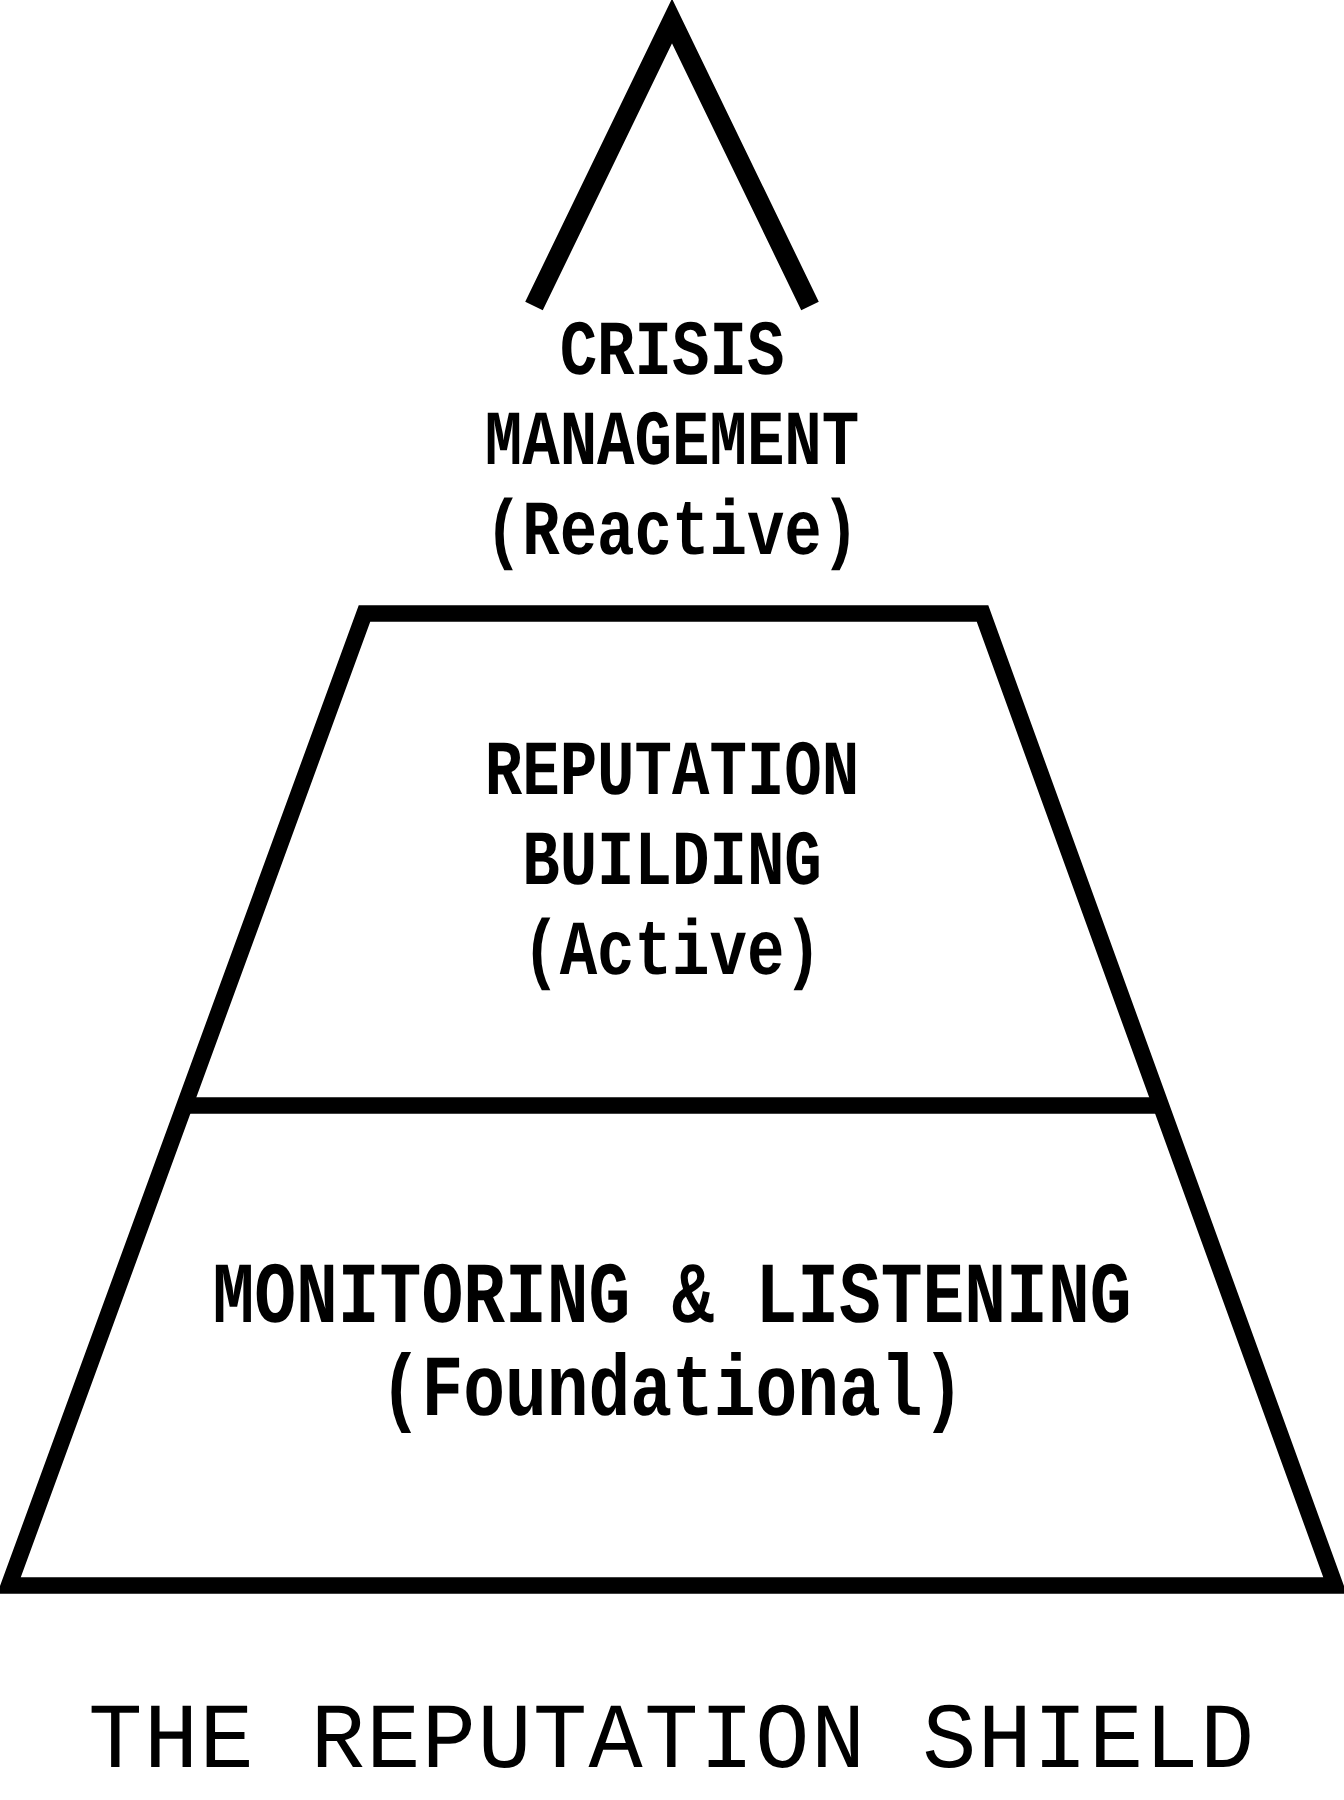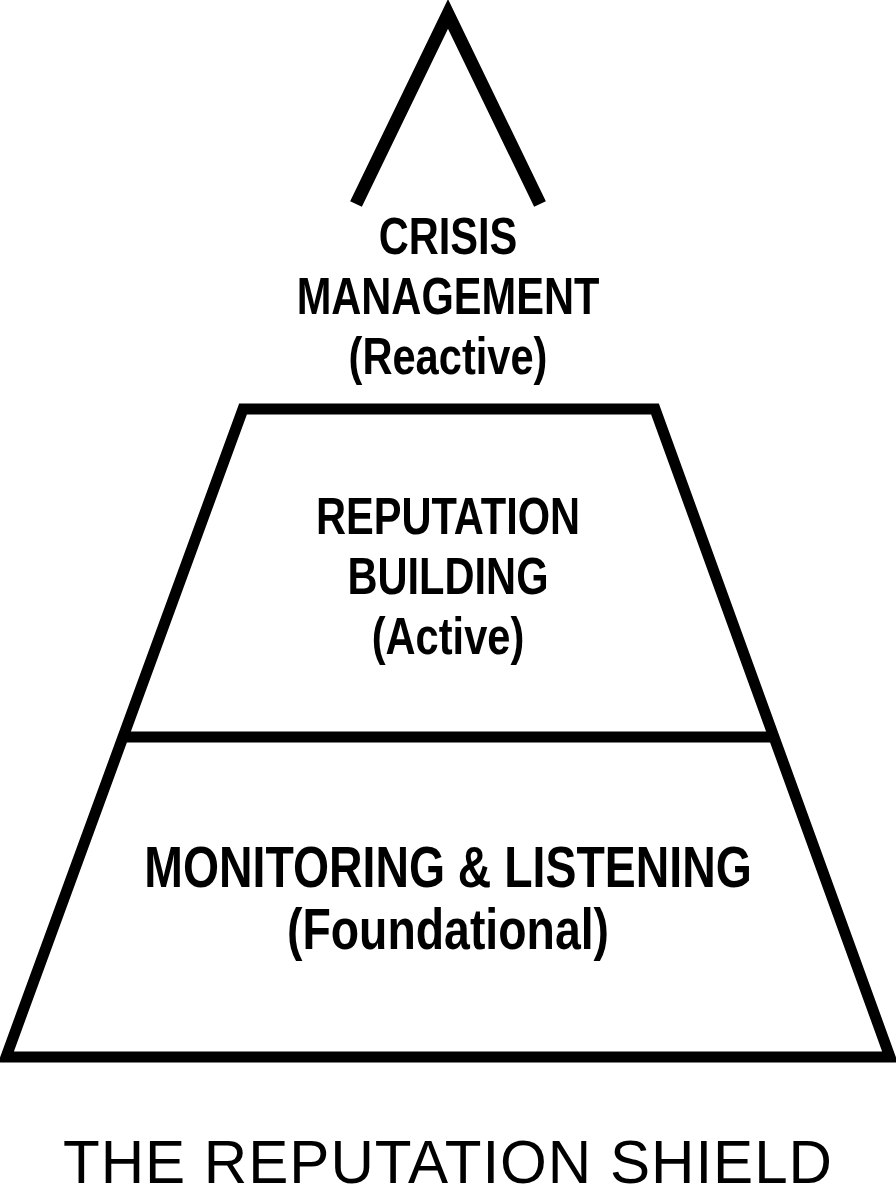--- a/index.html
+++ b/index.html
@@ -6,21 +6,21 @@
   html, body { margin: 0; padding: 0; }
   body {
     width: 896px; height: 1200px;
     background: var(--bg);
     overflow: hidden;
   }
   .canvas {
     position: relative;
     width: 896px; height: 1200px;
     color: var(--ink);
-    font-family: Liberation Sans, sans-serif;
+    font-family: Liberation Mono, monospace;
     background: var(--bg);
   }
   .shapes {
     position: absolute;
     left: 0; top: 0;
     width: 896px; height: 1200px;
     display: block;
   }
   .shapes * { stroke: currentColor; fill: none; }
   .tier-label {

